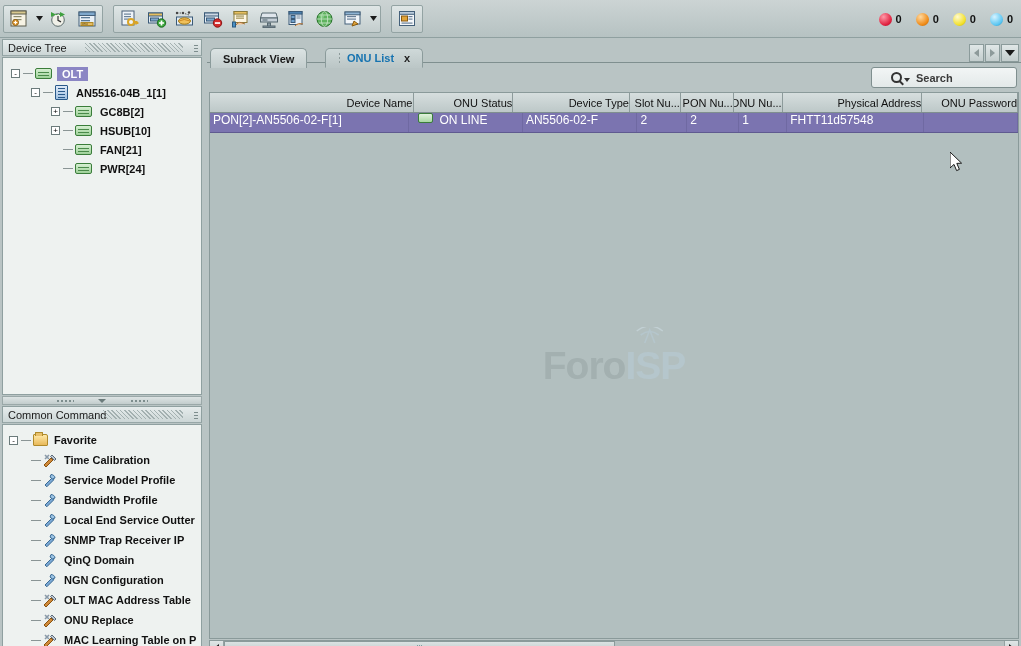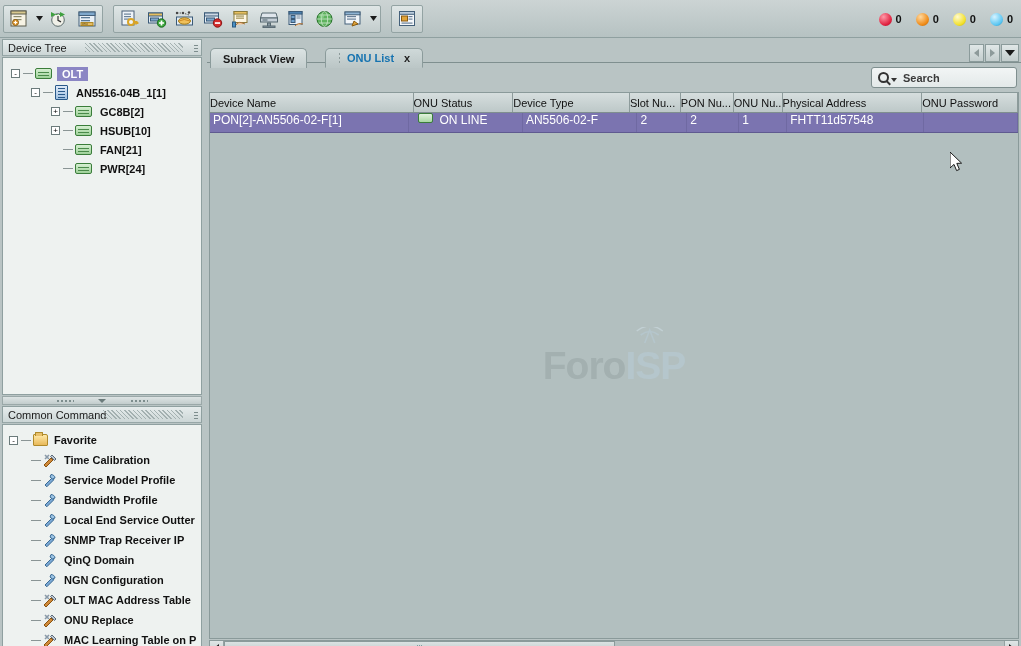--- a/index.html
+++ b/index.html
@@ -156,36 +156,36 @@
 
   #hint-bar {
     position: absolute; left: 2px; top: 25px; width: 810px; height: 25px;
     display:flex; align-items:center; padding-left: 6px;
     font-size: 11px; font-weight: bold; color: #111;
   }
   #search-box {
     position: absolute; right: 4px; top: 28px; width: 146px; height: 21px;
     background: linear-gradient(#f2f5f5,#e3e9e9);
     border: 1px solid #7f8f8f; border-radius: 3px;
-    display:flex; align-items:center; padding-left:6px; cursor:text;
+    display:flex; align-items:center; padding-left:19px; cursor:text;
   }
   #search-box .sph { font-size:11px; color:#3a3a3a; margin-left:6px; font-weight:bold;}
   .mag { width:11px; height:11px; border:2px solid #333; border-radius:50%; position:relative; }
   .mag:after{content:"";position:absolute;right:-4px;bottom:-3px;width:5px;height:2px;background:#333;transform:rotate(45deg);}
   .sdrop{width:0;height:0;border-left:3px solid transparent;border-right:3px solid transparent;border-top:4px solid #333;margin-left:2px;margin-top:4px;}
 
   
   #table-area {
     position:absolute; left:2px; top:53px; width:810px; height:547px;
     background: linear-gradient(#b2bfbf,#b2bfbf);
     border: 1px solid #8a9a9a; overflow: hidden;
   }
   #thead { display:flex; height:20px; background: linear-gradient(#d4dcdc,#bcc7c7); border-bottom:1px solid #7f8f8f;}
   .th {
-    display:flex;align-items:center;justify-content:flex-start;
+    display:flex;align-items:center;justify-content:flex-end;
     border-right:1px solid #8d9b9b; font-size:11px; color:#111; font-weight:normal;
     background: linear-gradient(#d6dede,#bdc8c8);
     overflow:hidden; white-space:nowrap; cursor:pointer;
   }
   #trow { display:flex; height:20px; background:#7b74b0; border-bottom:1px solid #5f5a90;}
   .td {
     display:flex;align-items:flex-start; padding-left:3px;
     border-right:1px solid #6f69a2; font-size:12px; color:#fff; white-space:nowrap; overflow:hidden;
   }
   .ic-onu { width:15px; height:10px; border:1px solid #3a7d3a; background:linear-gradient(#e2f3de,#a9d8a3); border-radius:2px; margin:0 6px 0 6px; flex:none;}

